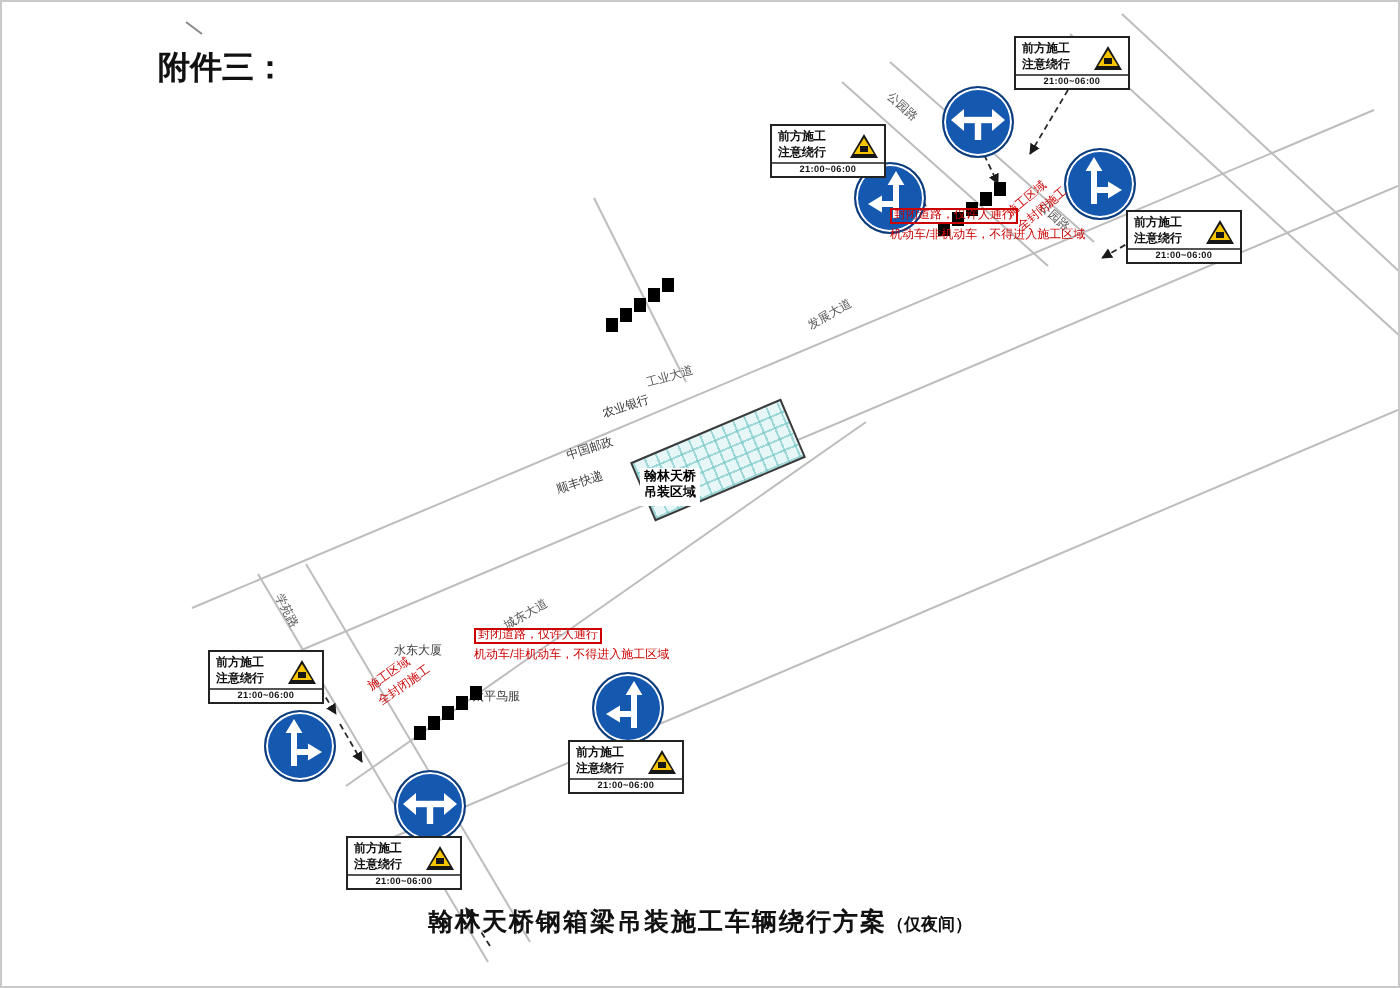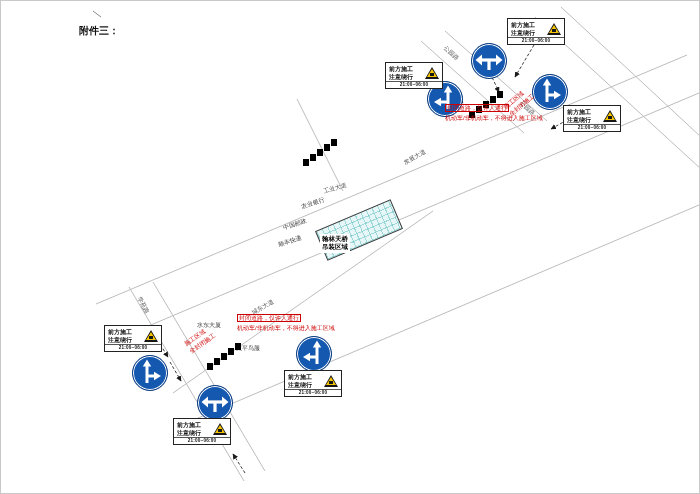--- a/index.html
+++ b/index.html
@@ -4,21 +4,21 @@
 <style>
   html,body{margin:0;padding:0;background:#fff;}
   .canvas{position:relative;width:700px;height:494px;background:#fff;border:1px solid #c9c9c9;
           box-sizing:border-box;overflow:hidden;font-family:"Liberation Sans","DejaVu Sans",sans-serif;}
   .lines{position:absolute;left:0;top:0;}
   .road{stroke:#bdbdbd;stroke-width:1;fill:none;}
   .dash{stroke:#2a2a2a;stroke-width:0.9;fill:none;stroke-dasharray:3 2;}
   .slash{stroke:#8a8a8a;stroke-width:1;}
 
   
-  .attach{position:absolute;left:78px;top:23px;font-size:10px;color:#111;
+  .attach{position:absolute;left:78px;top:23px;font-size:16px;color:#111;
           font-family:"Liberation Serif","DejaVu Serif",serif;font-weight:600;}
   .title{position:absolute;left:0;right:0;top:451px;text-align:center;color:#111;
          font-family:"Liberation Serif","DejaVu Serif",serif;}
   .title .main{font-size:12.5px;font-weight:700;letter-spacing:1px;}
   .title .note{font-size:8.5px;font-weight:600;}
 
   
   .csign{position:absolute;width:58px;background:#fff;border:1px solid #222;box-sizing:border-box;z-index:6;}
   .csign .top{display:flex;align-items:center;justify-content:space-between;padding:1.5px 3px 0 3px;}
   .csign .txt{font-size:6px;line-height:1.35;font-weight:700;color:#111;white-space:nowrap;}
@@ -272,14 +272,17 @@
   </div>
   <div class="rdiag" style="left:503px;top:92px;">
     <div>施工区域</div>
     <div>全封闭施工</div>
   </div>
   <div class="rdiag" style="left:184px;top:330px;transform:rotate(-35deg);">
     <div>施工区域</div>
     <div>全封闭施工</div>
   </div>
 
+  <div class="title">
+    <span class="main">翰林天桥钢箱梁吊装施工车辆绕行方案</span><span class="note">（仅夜间）</span>
+  </div>
 
 </div>
 
 </body></html>

